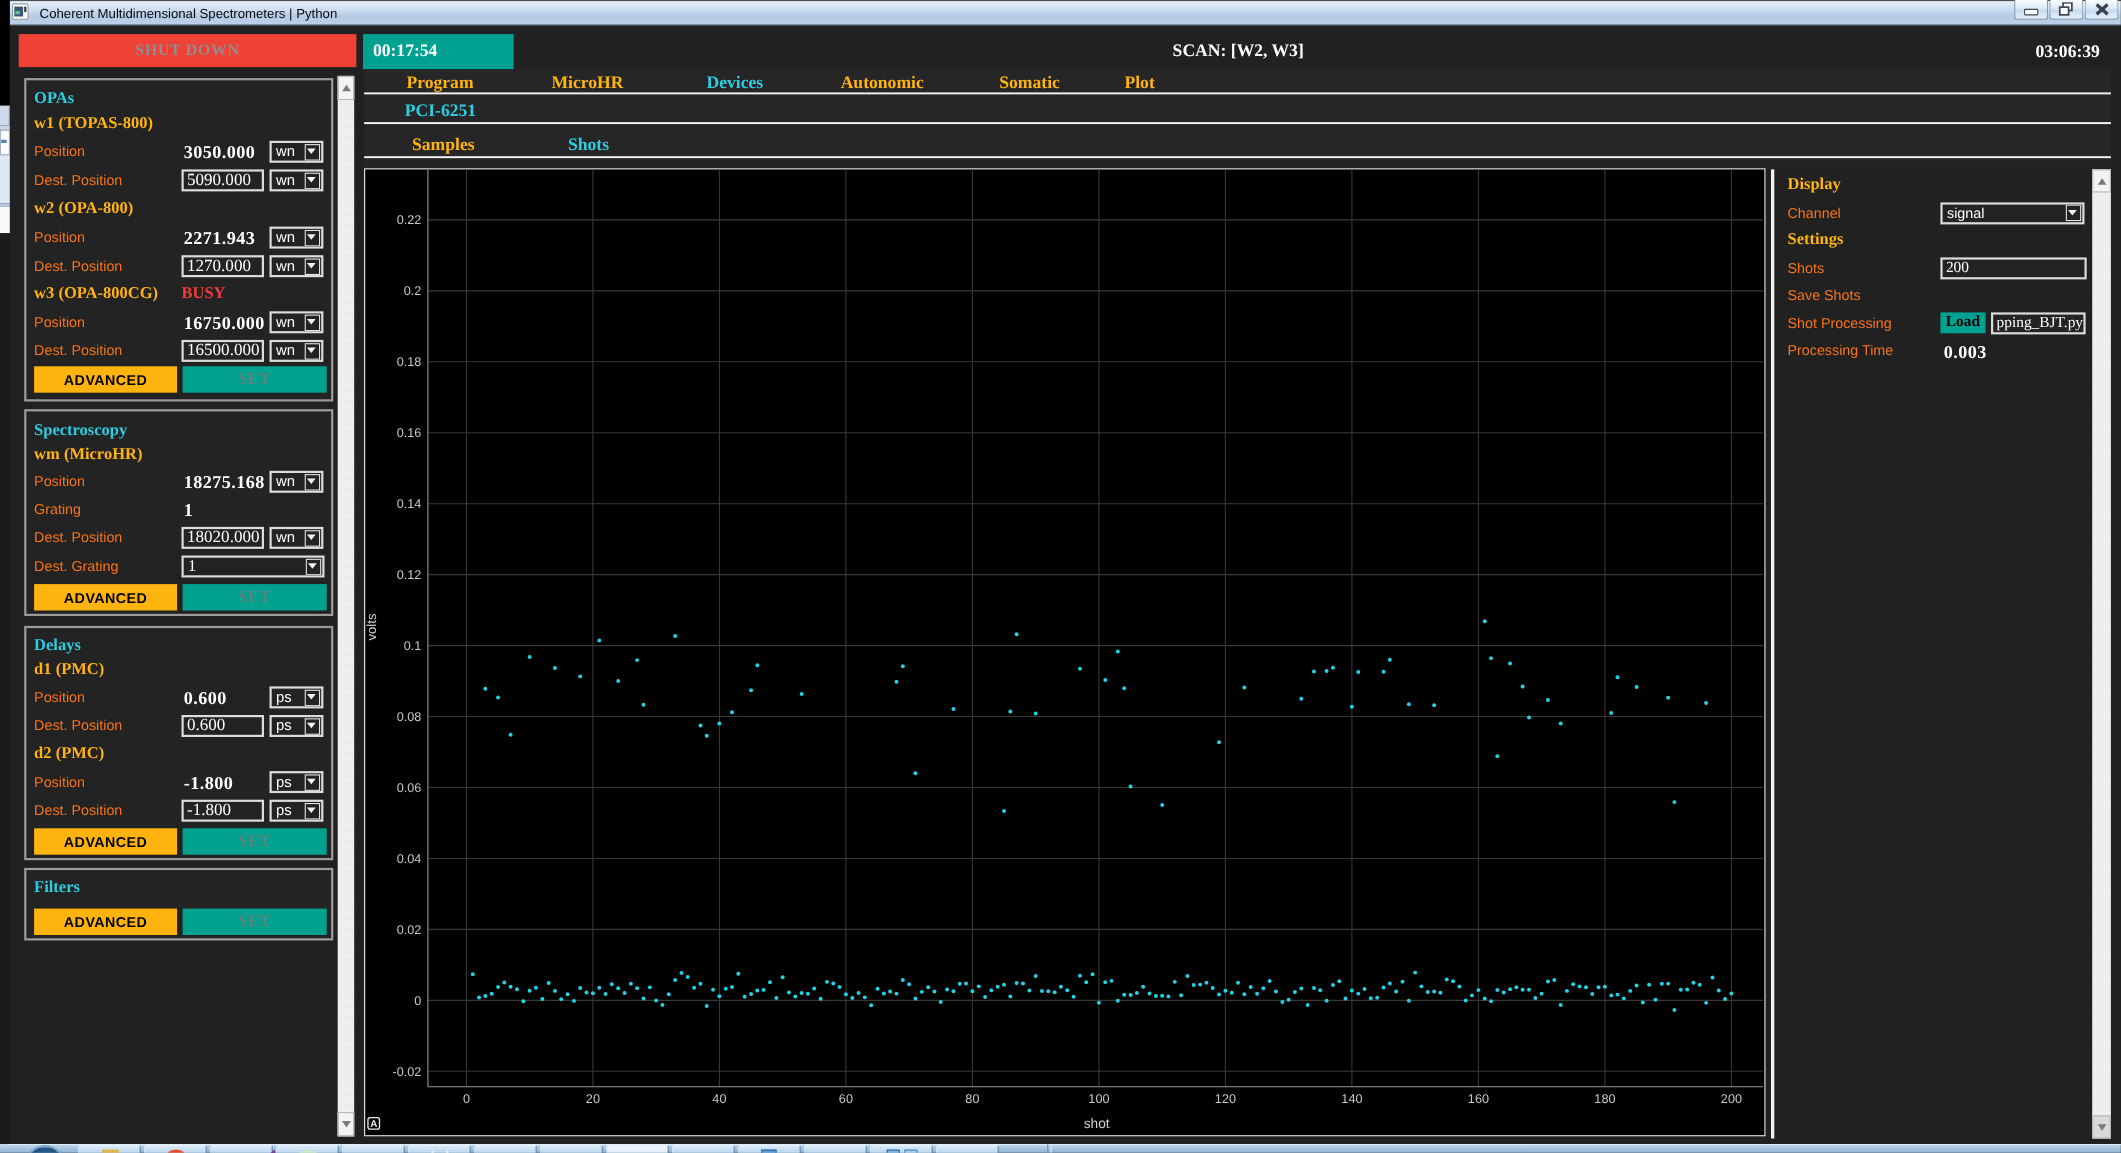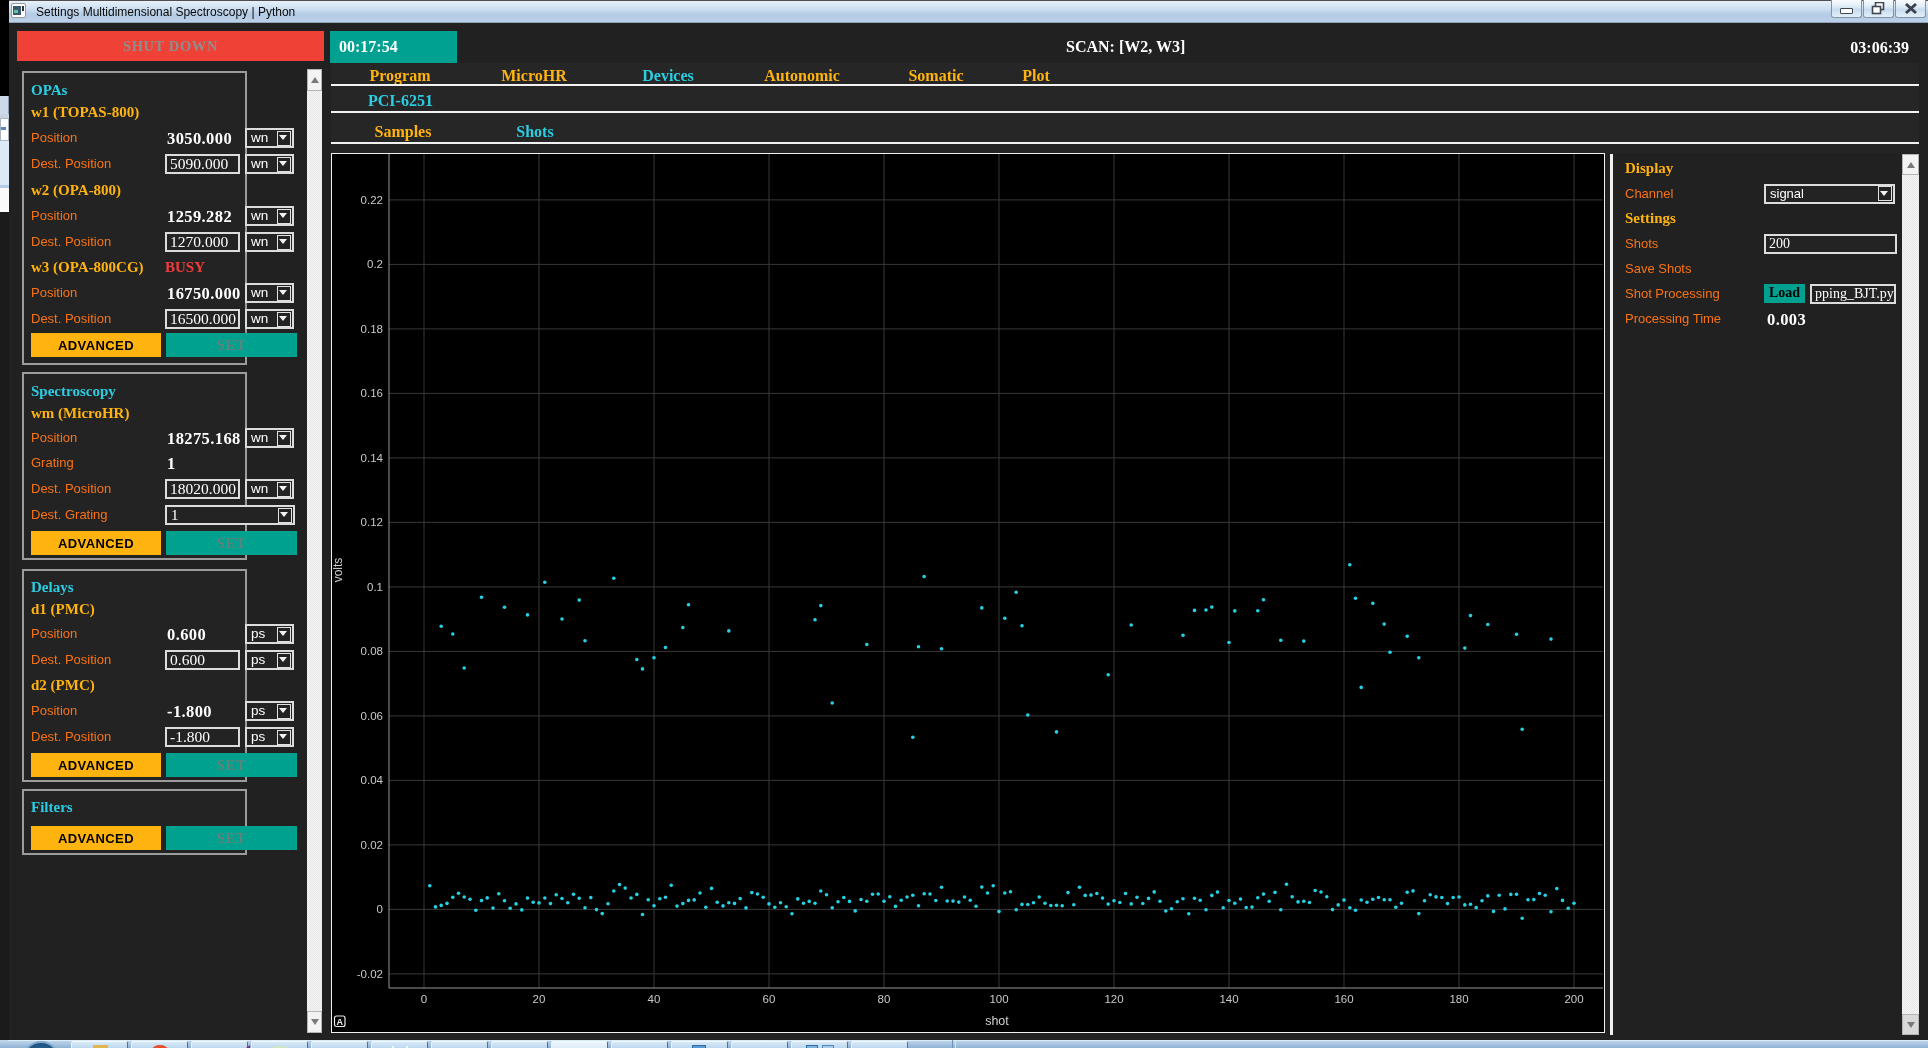--- a/index.html
+++ b/index.html
@@ -4,21 +4,21 @@
 *{box-sizing:border-box}
 .abs{position:absolute}
 .lbl{position:absolute;font:13px "Liberation Sans",sans-serif;color:#f97316;height:16px;line-height:16px;white-space:nowrap}
 .hdr{position:absolute;font:bold 15px "Liberation Serif",serif;height:16px;line-height:16px;white-space:nowrap}
 .cy{color:#2bcde2}.og{color:#ffb30f}
 .val{position:absolute;font:bold 16.5px "Liberation Serif",serif;letter-spacing:0.4px;color:#fff;height:17px;line-height:17px;white-space:nowrap;overflow:hidden}
 .inp{position:absolute;height:20px;border:2px solid #dcdcdc;background:#232323;font:15.5px "Liberation Serif",serif;color:#fff;line-height:16px;padding:0 3px;white-space:nowrap;overflow:hidden}
 .dd{position:absolute;height:20px;border:2px solid #dcdcdc;background:#232323;font:13.5px "Liberation Sans",sans-serif;color:#fff;line-height:16px;padding:0 4px;white-space:nowrap}
 .ddb{position:absolute;right:1px;top:0.5px;width:14.5px;height:15px;background:#232323;border:1.5px solid #e2e2e2}
 .tri{position:absolute;left:1.5px;top:3.5px;width:0;height:0;border-left:4.5px solid transparent;border-right:4.5px solid transparent;border-top:5.5px solid #f2f2f2}
-.gbox{position:absolute;left:22px;width:225px;border:2px solid #9c9c9c;background:#232323}
+.gbox{position:absolute;left:22px;width:281px;border:2px solid #9c9c9c;background:#232323}
 .adv{position:absolute;background:#ffb30f;color:#000;font:bold 13px "Liberation Sans",sans-serif;display:flex;align-items:center;justify-content:center;letter-spacing:.4px}
 .set{position:absolute;background:#00a18f;color:#5e837d;font:bold 15px "Liberation Serif",serif;display:flex;align-items:center;justify-content:center;letter-spacing:.5px}
 .sep{position:absolute;left:331px;width:1588px;height:2px;background:#f2f2f2}
 .row{position:absolute;left:331px;width:1588px;background:#262626}
 .tab{position:absolute;font:bold 16px "Liberation Serif",serif;height:20px;line-height:20px;text-align:center;width:134px}
 .sb{position:absolute;background:repeating-conic-gradient(#f5f5f5 0% 25%, #e7e7e7 0% 50%) 0 0/2px 2px}
 .sbb{position:absolute;left:0;width:100%;height:22px;background:#f3f3f3;border:1px solid #b5b5b5;display:flex;align-items:center;justify-content:center}
 .tu{width:0;height:0;border-left:4.5px solid transparent;border-right:4.5px solid transparent;border-bottom:6px solid #7a7a7a}
 .td{width:0;height:0;border-left:4.5px solid transparent;border-right:4.5px solid transparent;border-top:6px solid #7a7a7a}
 .tbtn{position:absolute;top:1041px;width:57px;height:12px;border-left:1.5px solid #e8f4fd;border-right:1.5px solid #48709c;border-top:1px solid #f0f8fe;border-radius:2px 2px 0 0;background:linear-gradient(#d8eaf8,#a8c9e7)}
@@ -38,40 +38,40 @@
 
 <div class="abs" style="left:9px;top:0;width:1919px;height:1040px;background:#212121">
 <div class="abs" style="left:0;top:0;width:1919px;height:1px;background:#505050"></div>
 <div class="abs" style="left:0;top:1px;width:1919px;height:22px;background:linear-gradient(#e7f0fa,#cfe0f2 35%,#b4cbe4 65%,#bcd1e8);border-bottom:1px solid #8fa3bc"></div>
 
 <div class="abs" style="left:2px;top:3px;width:15px;height:15px;background:#fdfdfd;border:1px solid #9a9a9a;border-radius:2px">
  <div class="abs" style="left:1px;top:2px;width:8px;height:9px;background:#38596f"></div>
  <div class="abs" style="left:2px;top:6px;width:4px;height:3px;background:#66c39b"></div>
  <div class="abs" style="left:10px;top:2px;width:2px;height:5px;background:#333"></div>
 </div>
-<div class="abs" style="left:27px;top:5px;font:12px 'Liberation Sans',sans-serif;color:#090909">Settings Multidimensional Spectroscopy | Python</div>
+<div class="abs" style="left:27px;top:5px;font:12px 'Liberation Sans',sans-serif;color:#090909">Coherent Multidimensional Spectrometers | Python</div>
 
 <div class="wbtn" style="left:1822px">
       <div style="width:13px;height:6px;background:#fff;border:1px solid #3f4852;border-radius:1px;margin-top:4px"></div>
     </div>
 <div class="wbtn" style="left:1854px">
       <svg width="16" height="13">
         <rect x="4.5" y="0.5" width="8" height="7" fill="#fff" stroke="#3f4852" stroke-width="1.6"></rect>
         <rect x="1.5" y="4.5" width="8" height="7" fill="#fff" stroke="#3f4852" stroke-width="1.6"></rect>
       </svg>
     </div>
 <div class="wbtn" style="left:1886px">
       <svg width="14" height="13">
         <path d="M2 2 L12 11 M12 2 L2 11" stroke="#39424e" stroke-width="3"></path>
       </svg>
     </div>
 </div>
 
 <div class="abs" style="left:17px;top:31px;width:307px;height:30px;background:#ef4136;display:flex;align-items:center;justify-content:center;font:bold 14.5px 'Liberation Serif',serif;color:#8e8e8e;letter-spacing:0.6px">SHUT DOWN</div>
-<div class="abs" style="left:330px;top:31px;width:127px;height:32px;background:#00a191;font:bold 16px 'Liberation Serif',serif;color:#fff;line-height:32px;padding-left:9px">00:17:54</div>
+<div class="abs" style="left:330px;top:31px;width:137px;height:32px;background:#00a191;font:bold 16px 'Liberation Serif',serif;color:#fff;line-height:32px;padding-left:9px">00:17:54</div>
 <div class="abs" style="left:1066px;top:38px;font:bold 16px 'Liberation Serif',serif;color:#fff">SCAN: [W2, W3]</div>
 <div class="abs" style="right:19px;top:39px;font:bold 16px 'Liberation Serif',serif;color:#fff">03:06:39</div>
 
 <div class="row" style="top:63px;height:20.5px"></div>
 <div class="tab og" style="left:333px;top:65.5px">Program</div>
 <div class="tab og" style="left:467px;top:65.5px">MicroHR</div>
 <div class="tab cy" style="left:601px;top:65.5px">Devices</div>
 <div class="tab og" style="left:735px;top:65.5px">Autonomic</div>
 <div class="tab og" style="left:869px;top:65.5px">Somatic</div>
 <div class="tab og" style="left:969px;top:65.5px">Plot</div>
@@ -93,21 +93,21 @@
  <div class="dd" style="left:221px;top:55px;width:49px">wn<span class="ddb">
         <span class="tri"></span>
       </span></div>
  <div class="lbl" style="left:7px;top:83px">Dest. Position</div>
  <div class="inp" style="left:141px;top:81px;width:75px">5090.000</div>
  <div class="dd" style="left:221px;top:81px;width:49px">wn<span class="ddb">
         <span class="tri"></span>
       </span></div>
  <div class="hdr og" style="left:7px;top:109px">w2 (OPA-800)</div>
  <div class="lbl" style="left:7px;top:135px">Position</div>
- <div class="val" style="left:143px;top:135px;width:74px">1259.282</div>
+ <div class="val" style="left:143px;top:135px;width:74px">2271.943</div>
  <div class="dd" style="left:221px;top:133px;width:49px">wn<span class="ddb">
         <span class="tri"></span>
       </span></div>
  <div class="lbl" style="left:7px;top:161px">Dest. Position</div>
  <div class="inp" style="left:141px;top:159px;width:75px">1270.000</div>
  <div class="dd" style="left:221px;top:159px;width:49px">wn<span class="ddb">
         <span class="tri"></span>
       </span></div>
  <div class="hdr og" style="left:7px;top:186px">w3 (OPA-800CG)</div>
  <div class="hdr" style="left:141px;top:186px;color:#f23b3b">BUSY</div>

